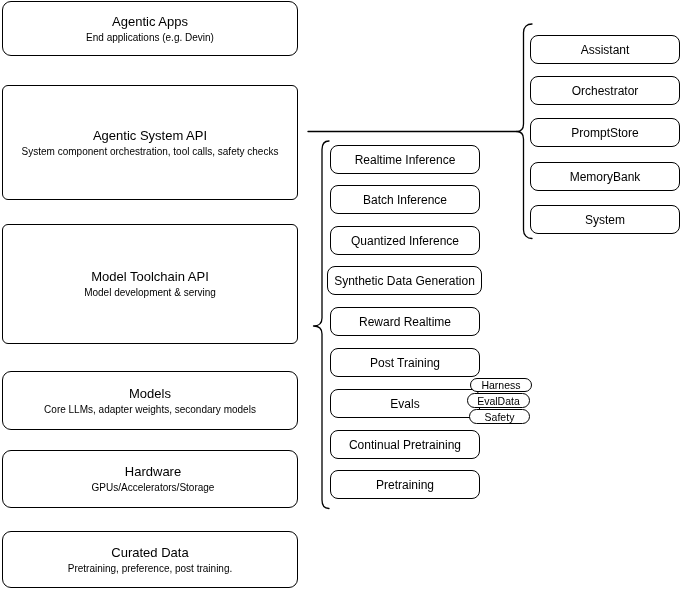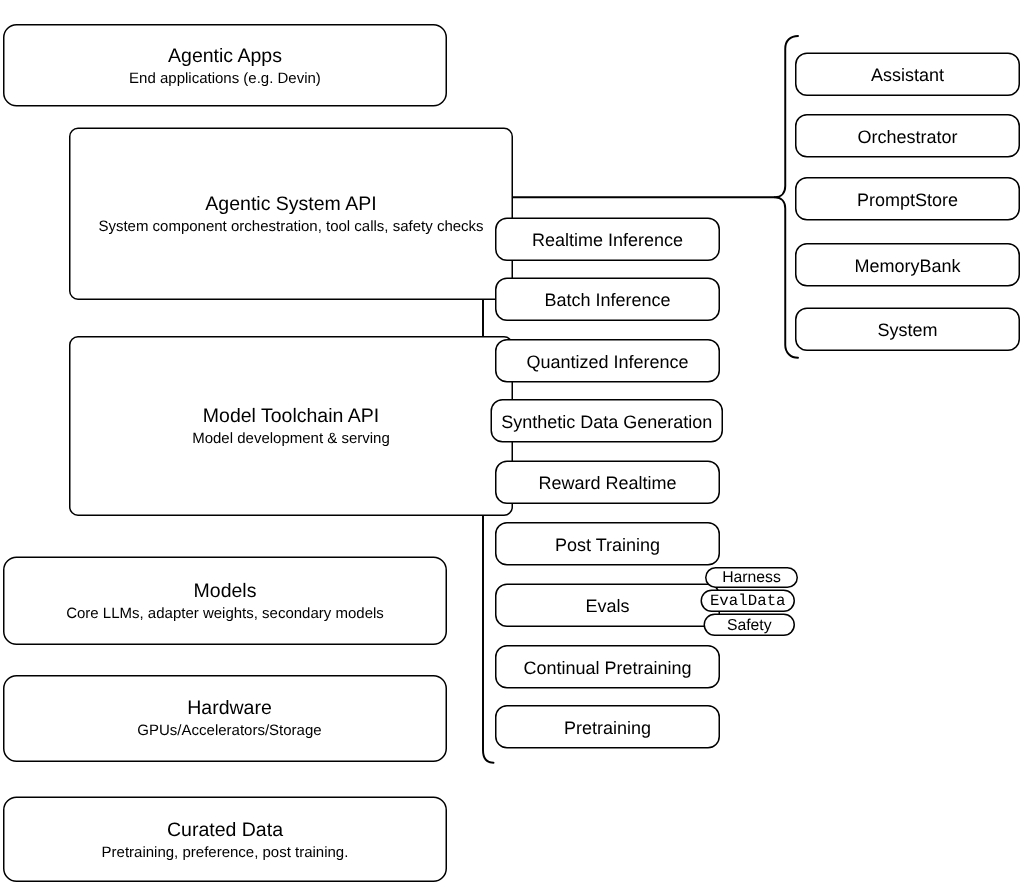--- a/index.html
+++ b/index.html
@@ -32,21 +32,21 @@
     border: 1.3px solid #000000;
     background: #ffffff;
     display: flex;
     flex-direction: column;
     align-items: center;
     justify-content: center;
     text-align: center;
     padding: 0 10px;
   }
   .r-sm { border-radius: 9px; }
-  .r-lg { border-radius: 6px; margin-left: 44px; }
+  .r-lg { border-radius: 6px; }
   .layer .t {
     font-size: 13px;
     line-height: 18px;
     white-space: nowrap;
   }
   .layer .s {
     font-size: 10px;
     line-height: 14px;
     white-space: nowrap;
   }
@@ -86,21 +86,21 @@
 <body>
 
 <div id="canvas">
 
   <svg id="connector-svg" viewBox="0 0 682 591" xmlns="http://www.w3.org/2000/svg">
     <path d="M 308 131.5 L 516.5 131.5" stroke="#000000" stroke-width="1.3" fill="none" stroke-linecap="round"></path>
     <path d="M 329 141 C 324 141 322 144.5 322 149.5 L 322 318 C 322 323 319.5 326 313.5 326 C 319.5 326 322 329 322 334 L 322 500 C 322 505 324 508.5 329 508.5" stroke="#000000" stroke-width="1.3" fill="none" stroke-linecap="round" stroke-linejoin="round"></path>
     <path d="M 532 24 C 527 24 523.5 27 523.5 32.5 L 523.5 124 C 523.5 128.5 521 131.5 516.5 131.5 C 521 131.5 523.5 134.5 523.5 139 L 523.5 230 C 523.5 235 527 238.5 532 238.5" stroke="#000000" stroke-width="1.3" fill="none" stroke-linecap="round" stroke-linejoin="round"></path>
   </svg>
 
-  <div class="layer r-sm" style="top:16px; height:55px;">
+  <div class="layer r-sm" style="top:1px; height:55px;">
     <div class="t">Agentic Apps</div>
     <div class="s">End applications (e.g. Devin)</div>
   </div>
 
   <div class="layer r-lg" style="top:85px; height:115px;">
     <div class="t">Agentic System API</div>
     <div class="s">System component orchestration, tool calls, safety checks</div>
   </div>
 
   <div class="layer r-lg" style="top:224px; height:120px;">
@@ -127,21 +127,21 @@
   <div class="node mid" style="top:185px;">Batch Inference</div>
   <div class="node" style="left:327px; width:155px; top:266px;">Synthetic Data Generation</div>
   <div class="node mid" style="top:226px;">Quantized Inference</div>
   <div class="node mid" style="top:307px;">Reward Realtime</div>
   <div class="node mid" style="top:348px;">Post Training</div>
   <div class="node mid" style="top:389px;">Evals</div>
   <div class="node mid" style="top:430px;">Continual Pretraining</div>
   <div class="node mid" style="top:470px;">Pretraining</div>
 
   <div class="pill" style="left:470px; top:378px; width:62px; height:14px;">Harness</div>
-  <div class="pill" style="left:467px; top:393px; width:63px;font-family:Liberation Mono, monospace;">EvalData</div>
+  <div class="pill" style="left:467px; top:393px; width:63px;">EvalData</div>
   <div class="pill" style="left:469px; top:409px; width:61px;">Safety</div>
 
   <div class="node rite" style="top:35px;">Assistant</div>
   <div class="node rite" style="top:76px;">Orchestrator</div>
   <div class="node rite" style="top:118px;">PromptStore</div>
   <div class="node rite" style="top:162px;">MemoryBank</div>
   <div class="node rite" style="top:205px;">System</div>
 
 </div>
 

